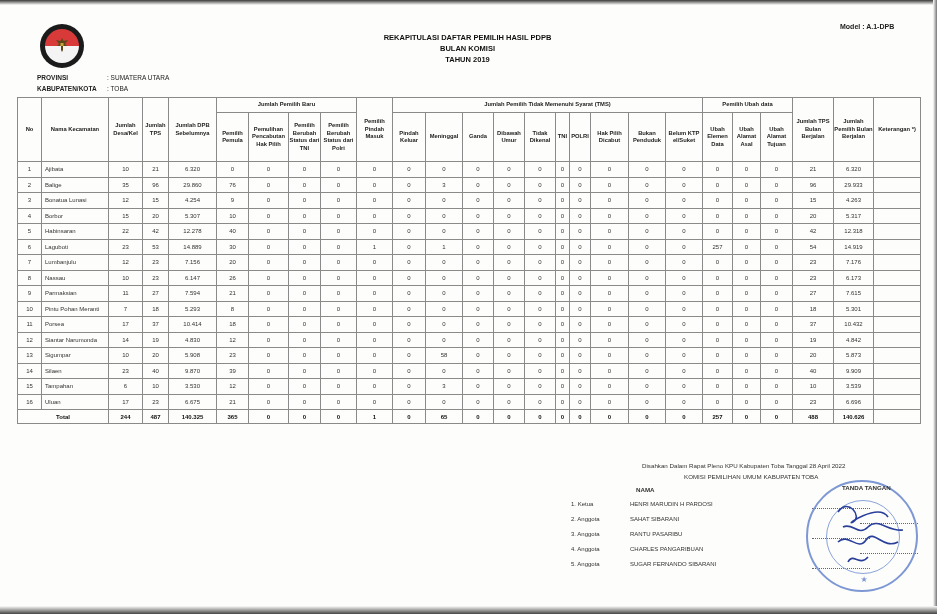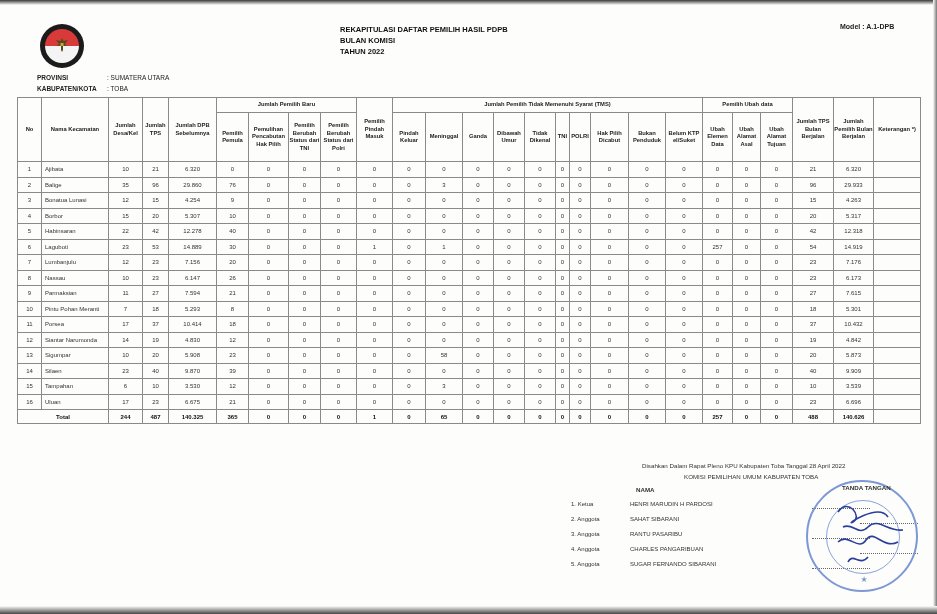--- a/index.html
+++ b/index.html
@@ -12,21 +12,21 @@
   .page-shadow-bottom { position:absolute; left:0; bottom:0; width:937px; height:8px; background:linear-gradient(#fdfdfb,#444); }
   .page-edge-right { position:absolute; right:0; top:0; width:4px; height:614px; background:linear-gradient(90deg,#fdfdfb,#777); }
 
   .logo { position:absolute; left:40px; top:24px; width:44px; height:44px; border-radius:50%;
           background:#1b1b1b; display:flex; align-items:center; justify-content:center; }
   .logo-inner { width:34px; height:34px; border-radius:50%; overflow:hidden; position:relative; }
   .logo-inner .red { position:absolute; left:0; top:0; width:100%; height:50%; background:#d83a3a; }
   .logo-inner .white { position:absolute; left:0; bottom:0; width:100%; height:50%; background:#f4f4f4; }
   .logo-inner .bird { position:absolute; left:9px; top:8px; width:16px; height:16px; }
 
-  .title-block { position:absolute; left:340px; top:24px; width:255px; font-weight:bold; font-size:7.5px; line-height:11px; color:#111; }
+  .title-block { position:absolute; left:340px; top:32px; width:255px; text-align:center; font-weight:bold; font-size:7.5px; line-height:11px; color:#111; }
   .model { position:absolute; left:840px; top:23px; font-size:7px; font-weight:bold; color:#222; }
 
   .meta { position:absolute; left:37px; font-size:6.5px; font-weight:bold; color:#222; }
   .meta-val { position:absolute; left:107px; font-size:6.5px; color:#222; }
 
   table.grid { position:absolute; left:17px; top:97px; border-collapse:collapse; table-layout:fixed; font-size:6px; color:#333; }
   table.grid td, table.grid th { border:1px solid #8a8a8a; padding:0; text-align:center; vertical-align:middle; overflow:hidden; }
   table.grid th { font-weight:bold; font-size:5.8px; line-height:7.5px; color:#222; }
   table.grid td.name { text-align:left; padding-left:3px; }
   table.grid tr.data td { height:14.5px; }
@@ -56,21 +56,21 @@
     <svg class="bird" viewBox="0 0 16 16">
       <path d="M8 1 L9.5 4 L14 3 L11 7 L13 9 L9 9 L9 13 L8 15 L7 13 L7 9 L3 9 L5 7 L2 3 L6.5 4 Z" fill="#5a4a1a"></path>
       <rect x="6.5" y="6" width="3" height="3" fill="#c9a53a"></rect>
     </svg>
   </div>
 </div>
 
 <div class="title-block">
   <div>REKAPITULASI DAFTAR PEMILIH HASIL PDPB</div>
   <div>BULAN KOMISI</div>
-  <div>TAHUN 2022</div>
+  <div>TAHUN 2019</div>
 </div>
 <div class="model">Model : A.1-DPB</div>
 
 <div class="meta" style="top:74px">PROVINSI</div>
 <div class="meta-val" style="top:74px">: SUMATERA UTARA</div>
 <div class="meta" style="top:85px">KABUPATEN/KOTA</div>
 <div class="meta-val" style="top:85px">: TOBA</div>
 
 <table class="grid">
   <colgroup>

